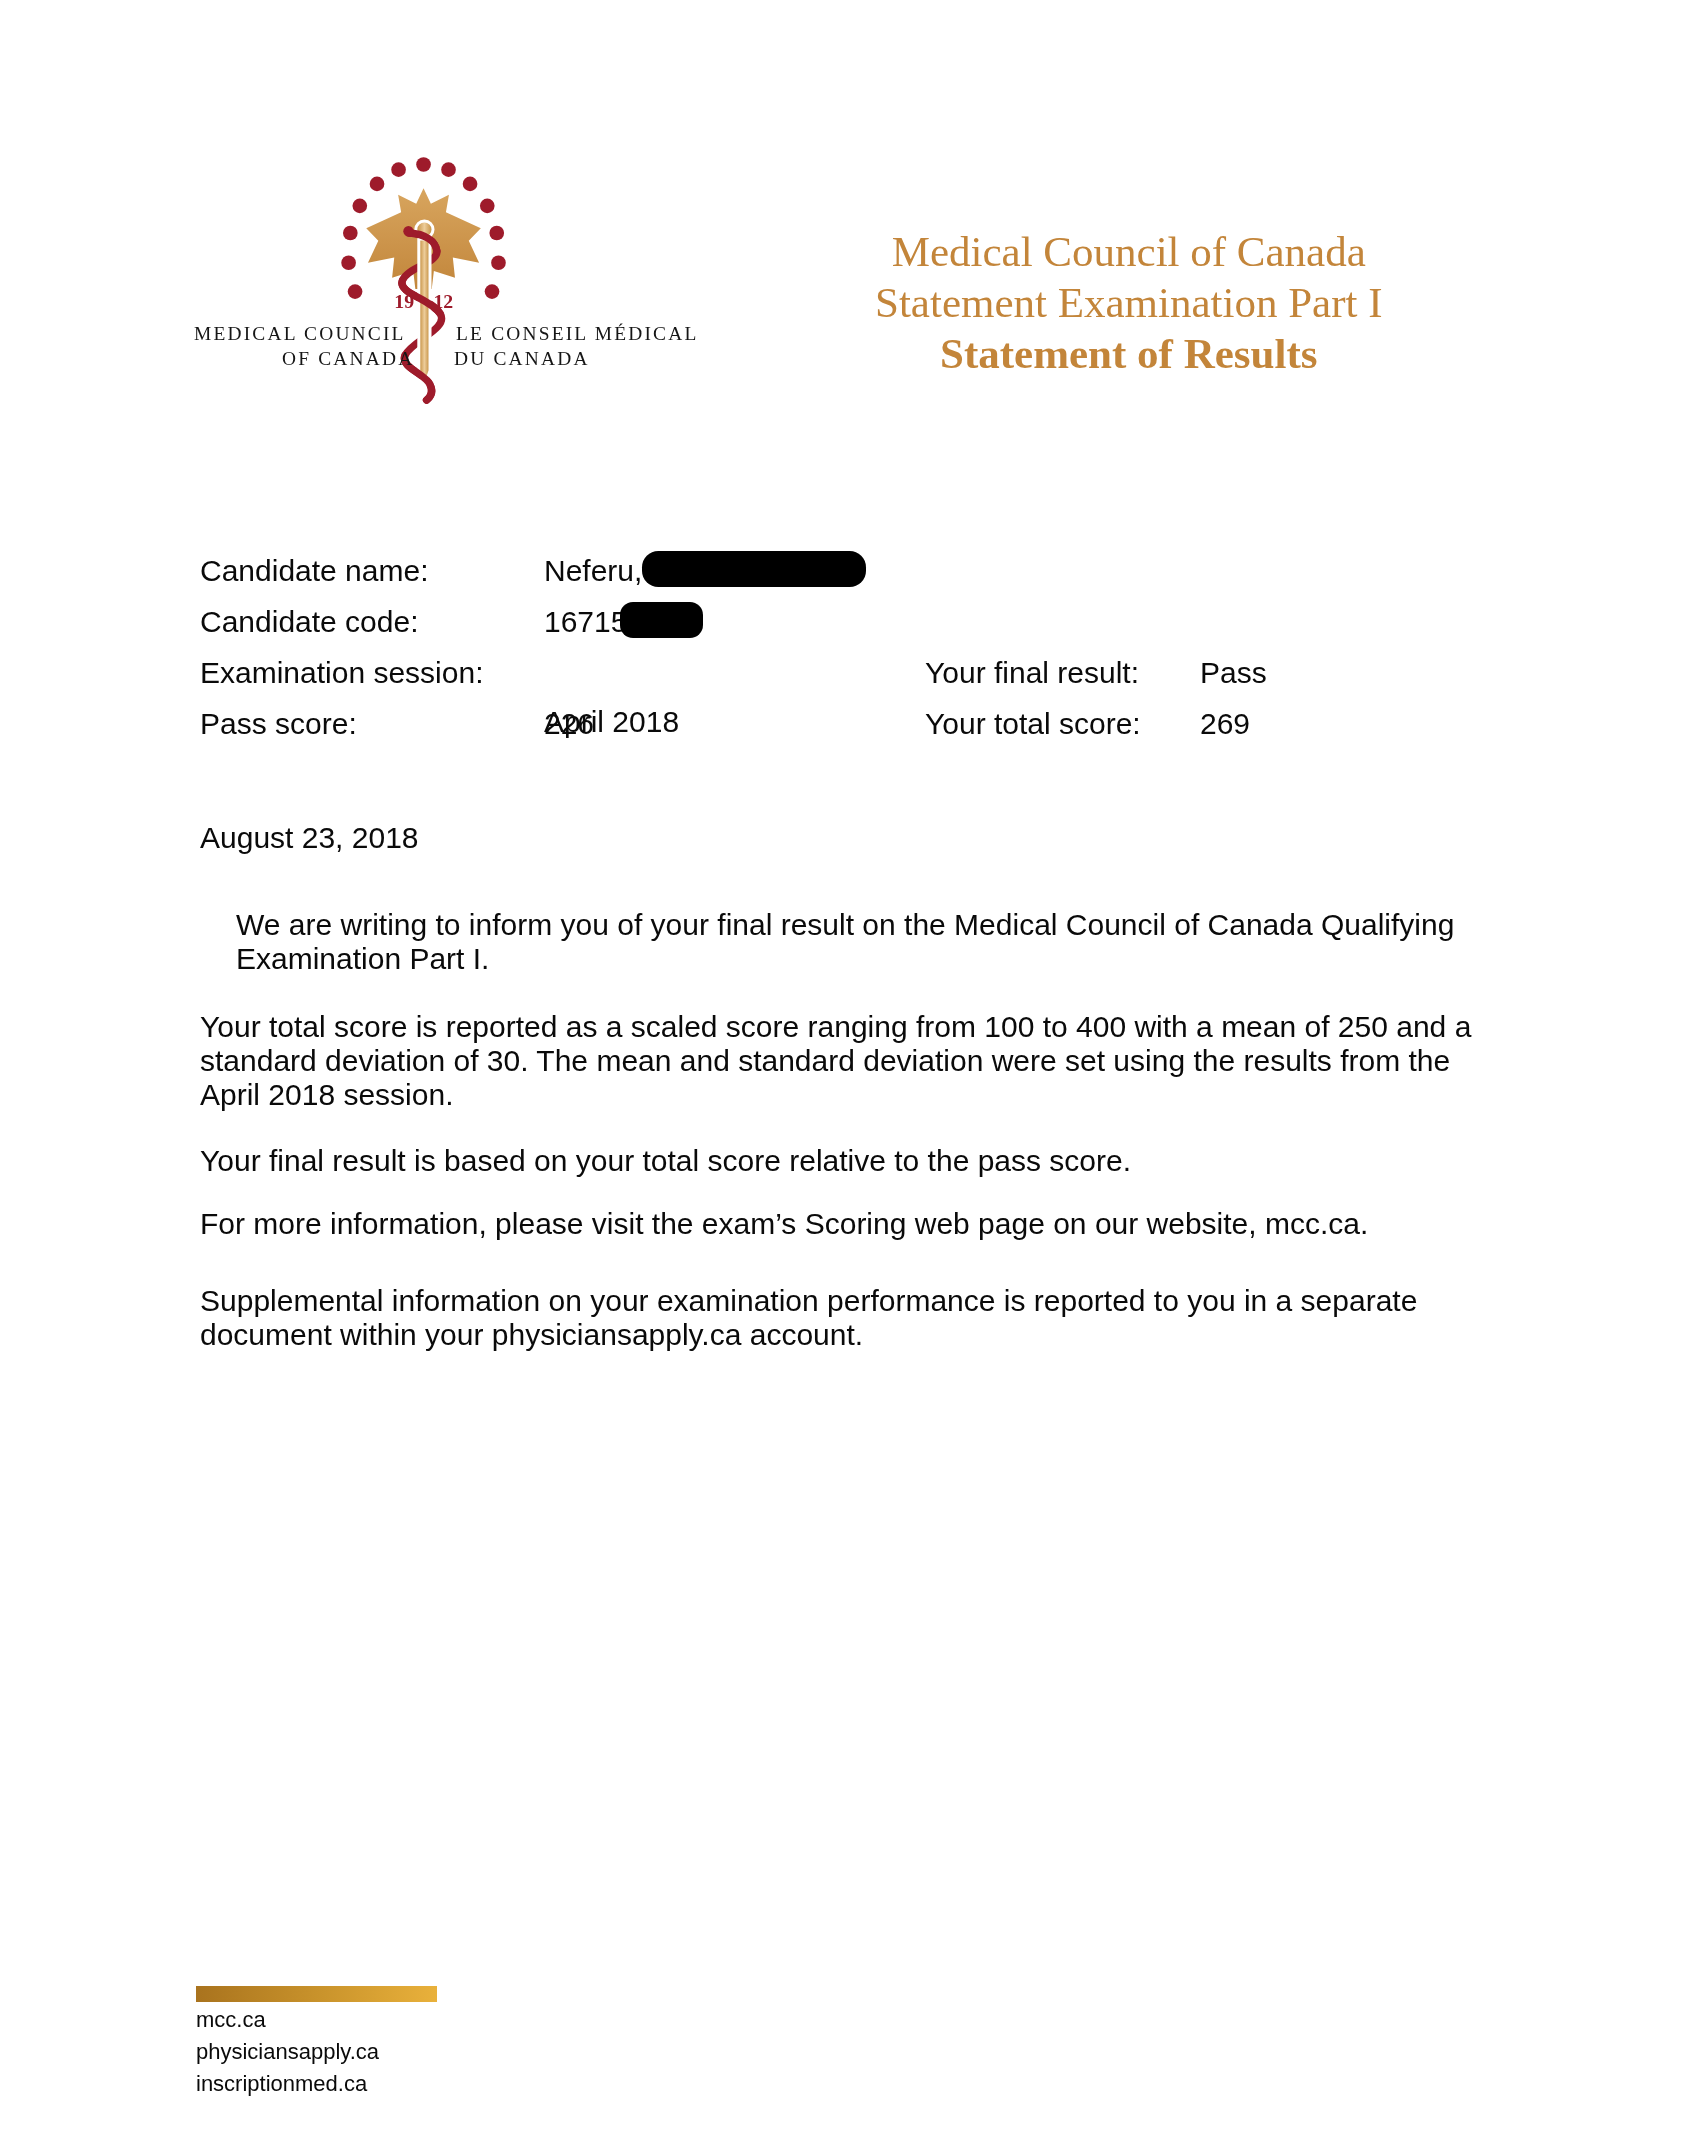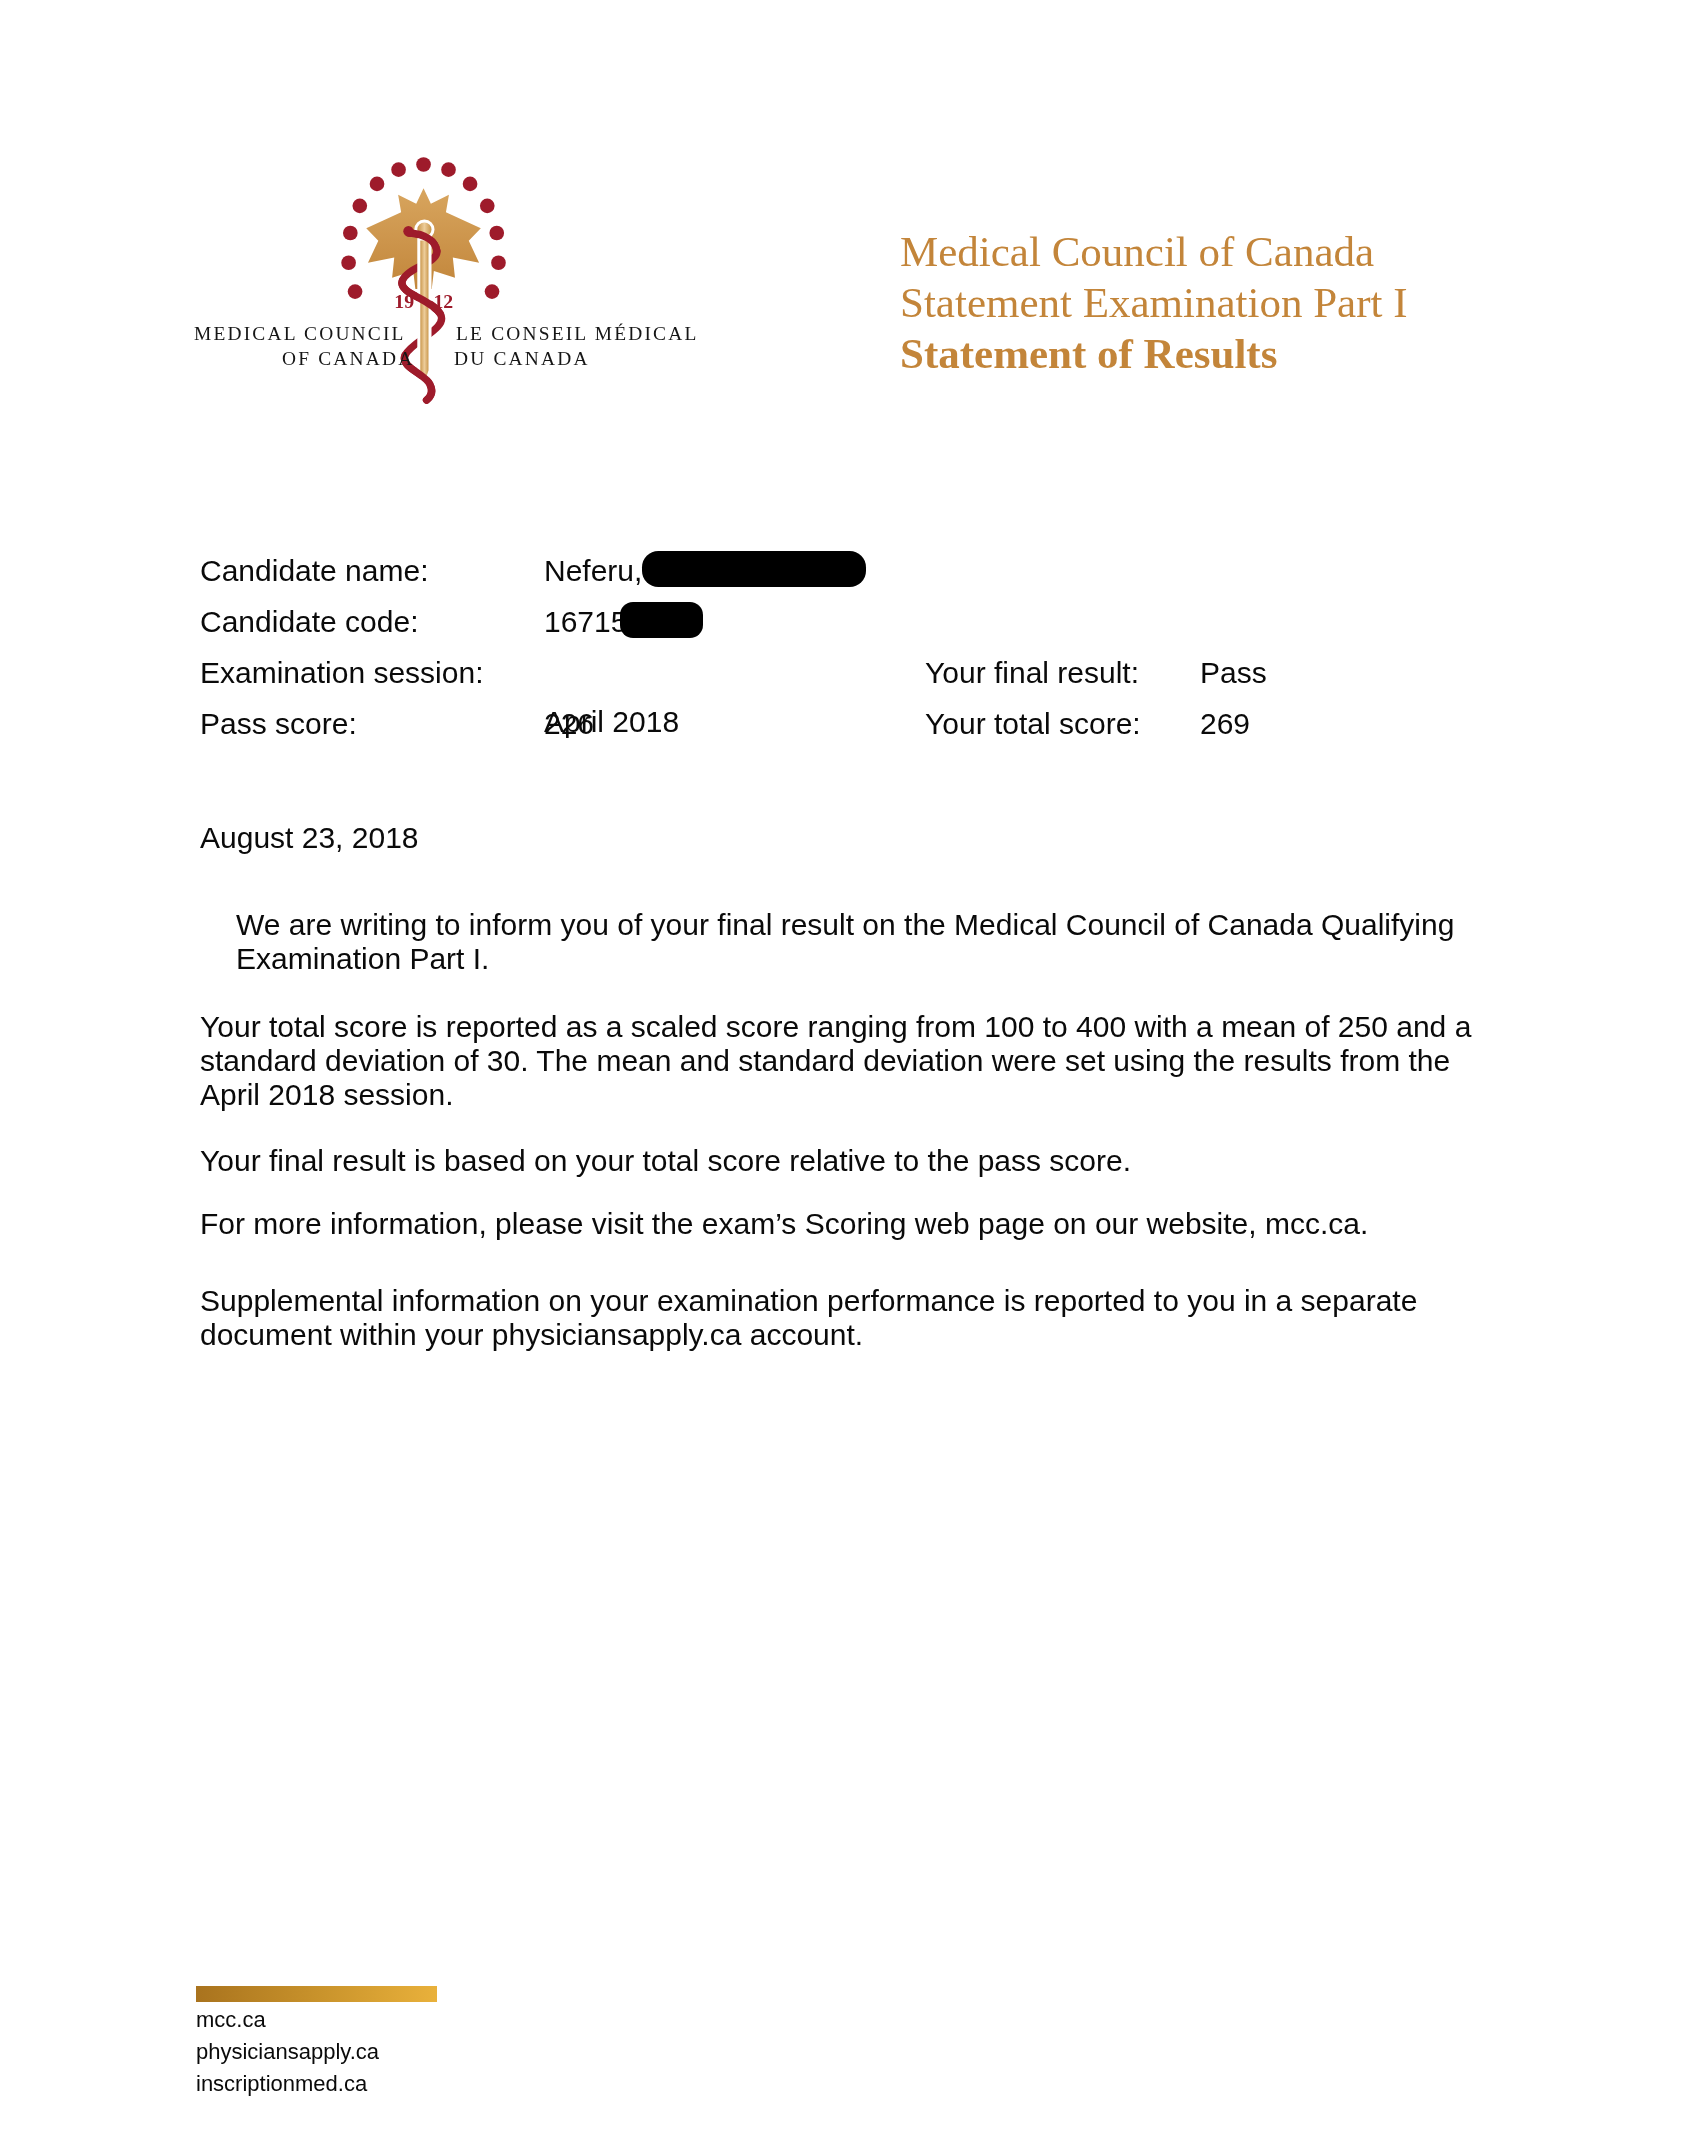--- a/index.html
+++ b/index.html
@@ -21,24 +21,24 @@
     overflow:hidden;
   }
   .abs{position:absolute;}
   
   .wordmark{
     font-family:"Liberation Serif", serif;
     font-size:19.4px;letter-spacing:2.2px;color:#161616;white-space:nowrap;
   }
   
   .title-block{
-    left:900px;top:226px;
+    left:875px;top:226px;
     font-family:"Liberation Serif", serif;
     font-size:43px;line-height:51px;
-    color:var(--title_gold);white-space:nowrap;
+    color:var(--title_gold);white-space:nowrap;text-align:center;
   }
   .title-line3{font-weight:bold;}
   
   .field-label{font-weight:normal;font-size:30px;white-space:nowrap;}
   .field-value{font-size:30px;white-space:nowrap;}
   .redaction{background:#000;}
   #redaction-name{left:642px;top:551px;width:224px;height:36px;border-radius:16.3px;}
   #redaction-code{left:620px;top:602px;width:83px;height:36px;border-radius:13px;}
   
   .date-line{left:200px;top:805px;font-size:30px;white-space:nowrap;margin-top:16px;}

